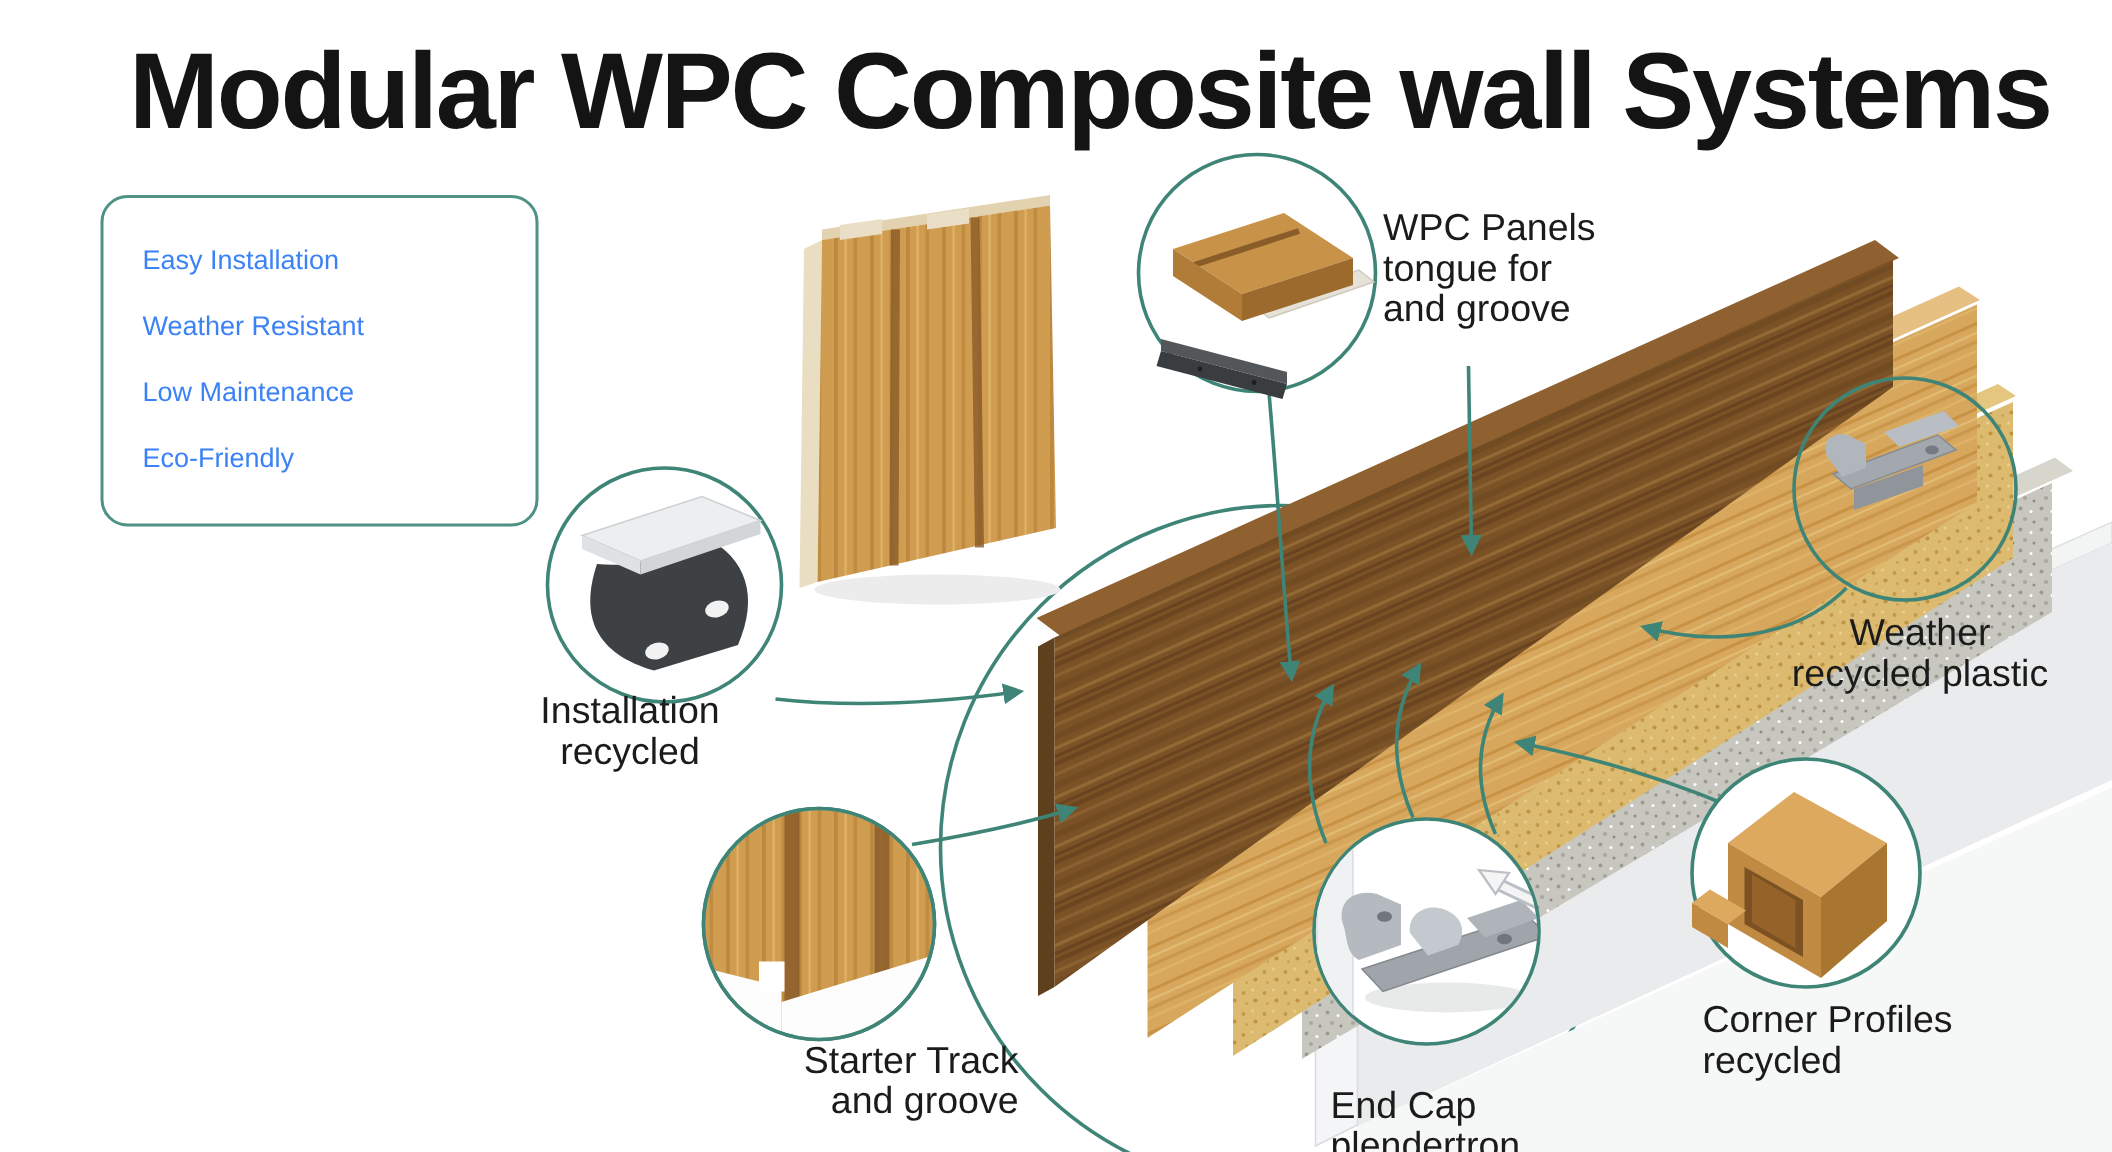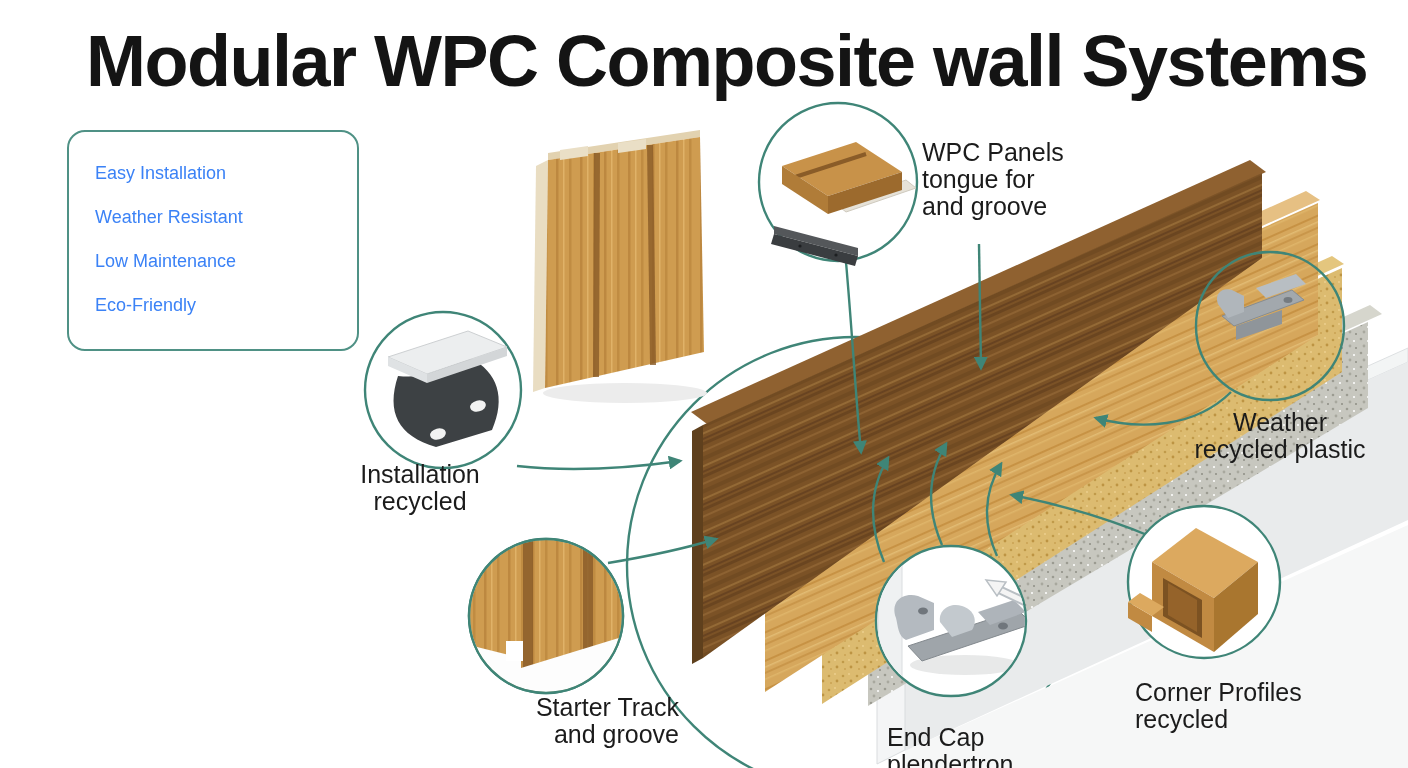--- a/index.html
+++ b/index.html
@@ -12,21 +12,21 @@
          color:#141414;white-space:nowrap;}
   .feature-box{left:67px;top:130px;width:292px;height:221px;border:2.5px solid #4f9185;
                border-radius:18px;box-sizing:border-box;padding:19px 0 0 26px;background:#fff;}
   .feature-box .item{font-size:18px;line-height:44px;color:#3b82f6;}
   .lbl{font-size:25px;line-height:27px;color:#1b1b1b;}
   .lbl.center{text-align:center;}
   .lbl-wpc{left:922px;top:139px;width:190px;}
   .lbl-interlock{left:338px;top:461px;width:164px;}
   .lbl-starter{left:479px;top:694px;width:200px;text-align:right;}
   .lbl-endcap{left:887px;top:724px;width:200px;}
-  .lbl-corner{left:1135px;top:667px;width:220px;margin-top:12px;}
+  .lbl-corner{left:1135px;top:667px;width:220px;}
   .lbl-weather{left:1178px;top:409px;width:204px;}
 </style>
 </head>
 <body>
 
 <div class="stage">
 
 <svg class="art" width="1408" height="768" viewBox="0 0 1408 768">
   <defs>
     <marker id="ah" viewBox="0 0 10 10" refX="8" refY="5" markerWidth="14" markerHeight="14" orient="auto" markerUnits="userSpaceOnUse">

